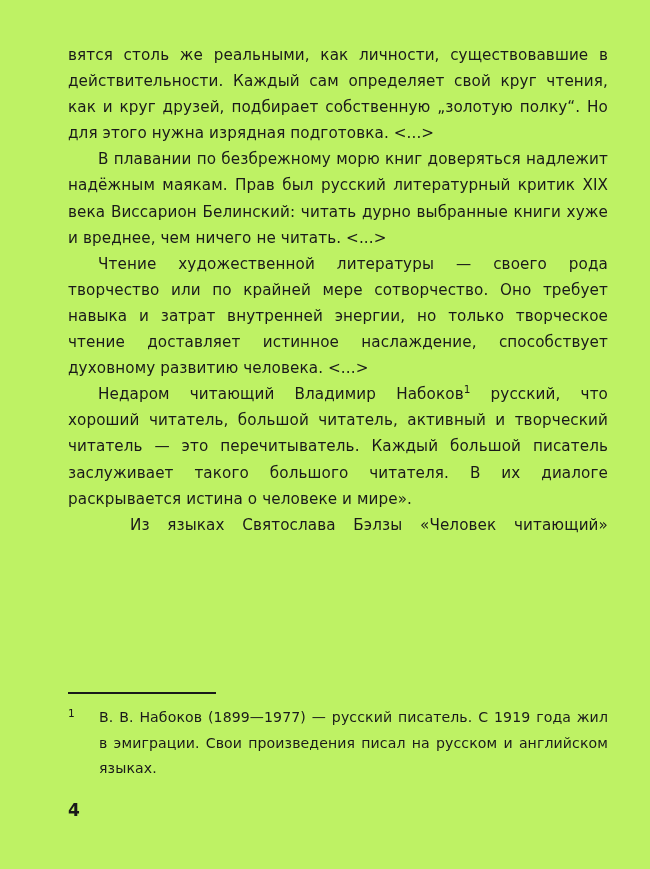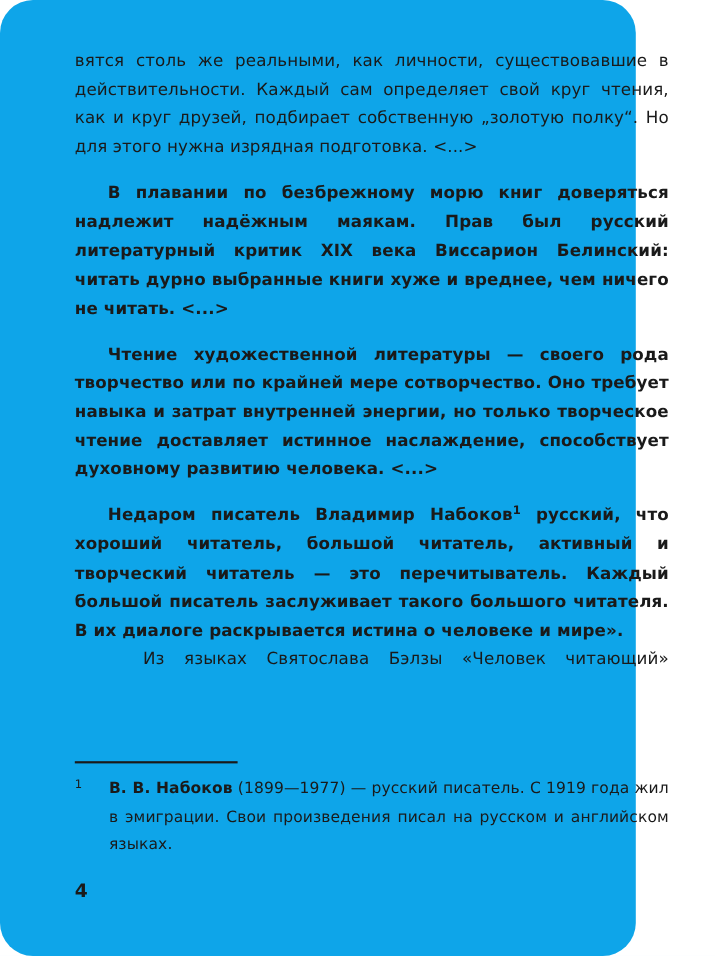--- a/index.html
+++ b/index.html
@@ -13,24 +13,23 @@
     position: relative;
     font-family: "DejaVu Sans", sans-serif;
     color: #1a1a1a;
     overflow: hidden;
   }
 
   .page {
     position: absolute;
     left: 0;
     top: 0;
-    width: 578px;
+    width: 650px;
     height: 869px;
-    background: #0ea5e9;
-    border-radius: 30px;
+    background: #bef264;
   }
 
   .body-text {
     position: absolute;
     left: 68px;
     top: 42px;
     width: 540px;
   }
 
   .para {
@@ -44,22 +43,21 @@
     -webkit-hyphens: none;
     hyphens: none;
   }
 
   
   .para.cont {
     text-indent: 0;
   }
 
   .para + .para {
-    margin-top: 16px;
-    font-weight: bold;
+    margin-top: 0;
   }
 
   .attrib {
     margin: 0;
     font-size: 15.2px;
     line-height: 26.1px;
     text-align: justify;
     text-indent: 62px;
     letter-spacing: 0.1px;
   }
@@ -106,21 +104,21 @@
 
   .footnote-marker {
     position: absolute;
     left: 0;
     top: 1px;
     font-size: 10.6px;
     line-height: 14px;
   }
 
   .footnote-name {
-    font-weight: bold;
+    font-weight: normal;
   }
 
   .page-number {
     position: absolute;
     left: 68px;
     top: 800px;
     font-size: 17px;
     font-weight: bold;
     letter-spacing: 0.2px;
   }
@@ -131,21 +129,21 @@
 <div class="page">
 
   <div class="body-text">
 
     <p class="para cont">вятся столь же реальными, как личности, существовавшие в действительности. Каждый сам определяет свой круг чтения, как и круг друзей, подбирает собственную „золотую полку“. Но для этого нужна изрядная подготовка.  &lt;...&gt;</p>
 
     <p class="para">В плавании по безбрежному морю книг доверяться надлежит надёжным маякам. Прав был русский литературный критик XIX века Виссарион Белинский: читать дурно выбранные книги хуже и вреднее, чем ничего не читать.  &lt;...&gt;</p>
 
     <p class="para">Чтение художественной литературы — своего рода творчество или по крайней мере сотворчество. Оно требует навыка и затрат внутренней энергии, но только творческое чтение доставляет истинное наслаждение, способствует духовному развитию человека.  &lt;...&gt;</p>
 
-    <p class="para"><span>Недаром писатель Владимир Набоков</span><sup class="fnote-sup">1</sup><span> русский, что хороший читатель, большой читатель, активный и творческий читатель — это перечитыватель. Каждый большой писатель заслуживает такого большого читателя. В их диалоге раскрывается истина о человеке и мире».</span></p>
+    <p class="para"><span>Недаром читающий Владимир Набоков</span><sup class="fnote-sup">1</sup><span> русский, что хороший читатель, большой читатель, активный и творческий читатель — это перечитыватель. Каждый большой писатель заслуживает такого большого читателя. В их диалоге раскрывается истина о человеке и мире».</span></p>
 
     <p class="attrib">Из языках Святослава Бэлзы «Человек читающий»</p>
 
   </div>
 
   <div class="footnote-block">
     <div class="footnote-rule"></div>
     <div class="footnote-body"><span class="footnote-marker">1</span><span class="footnote-name">В. В. Набоков</span><span> (1899—1977) — русский писатель. С 1919 года жил в эмиграции. Свои произведения писал на русском и английском языках.</span></div>
   </div>
 

